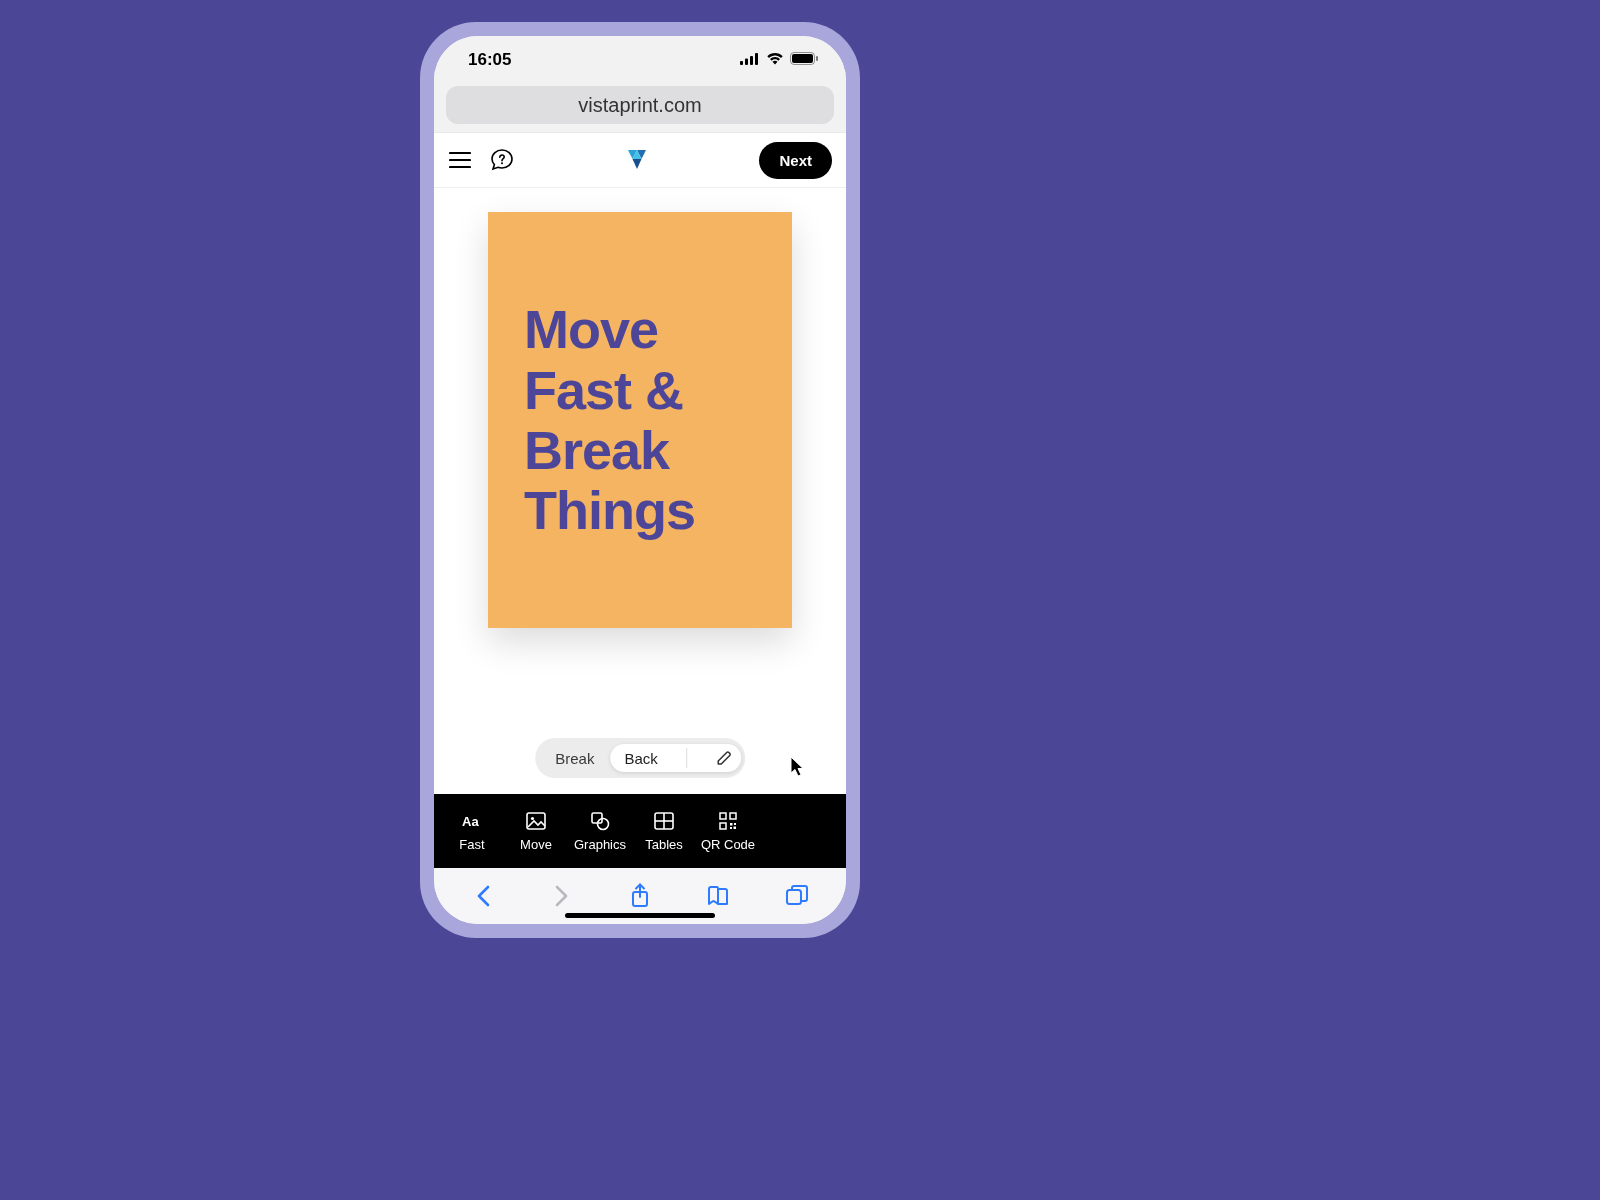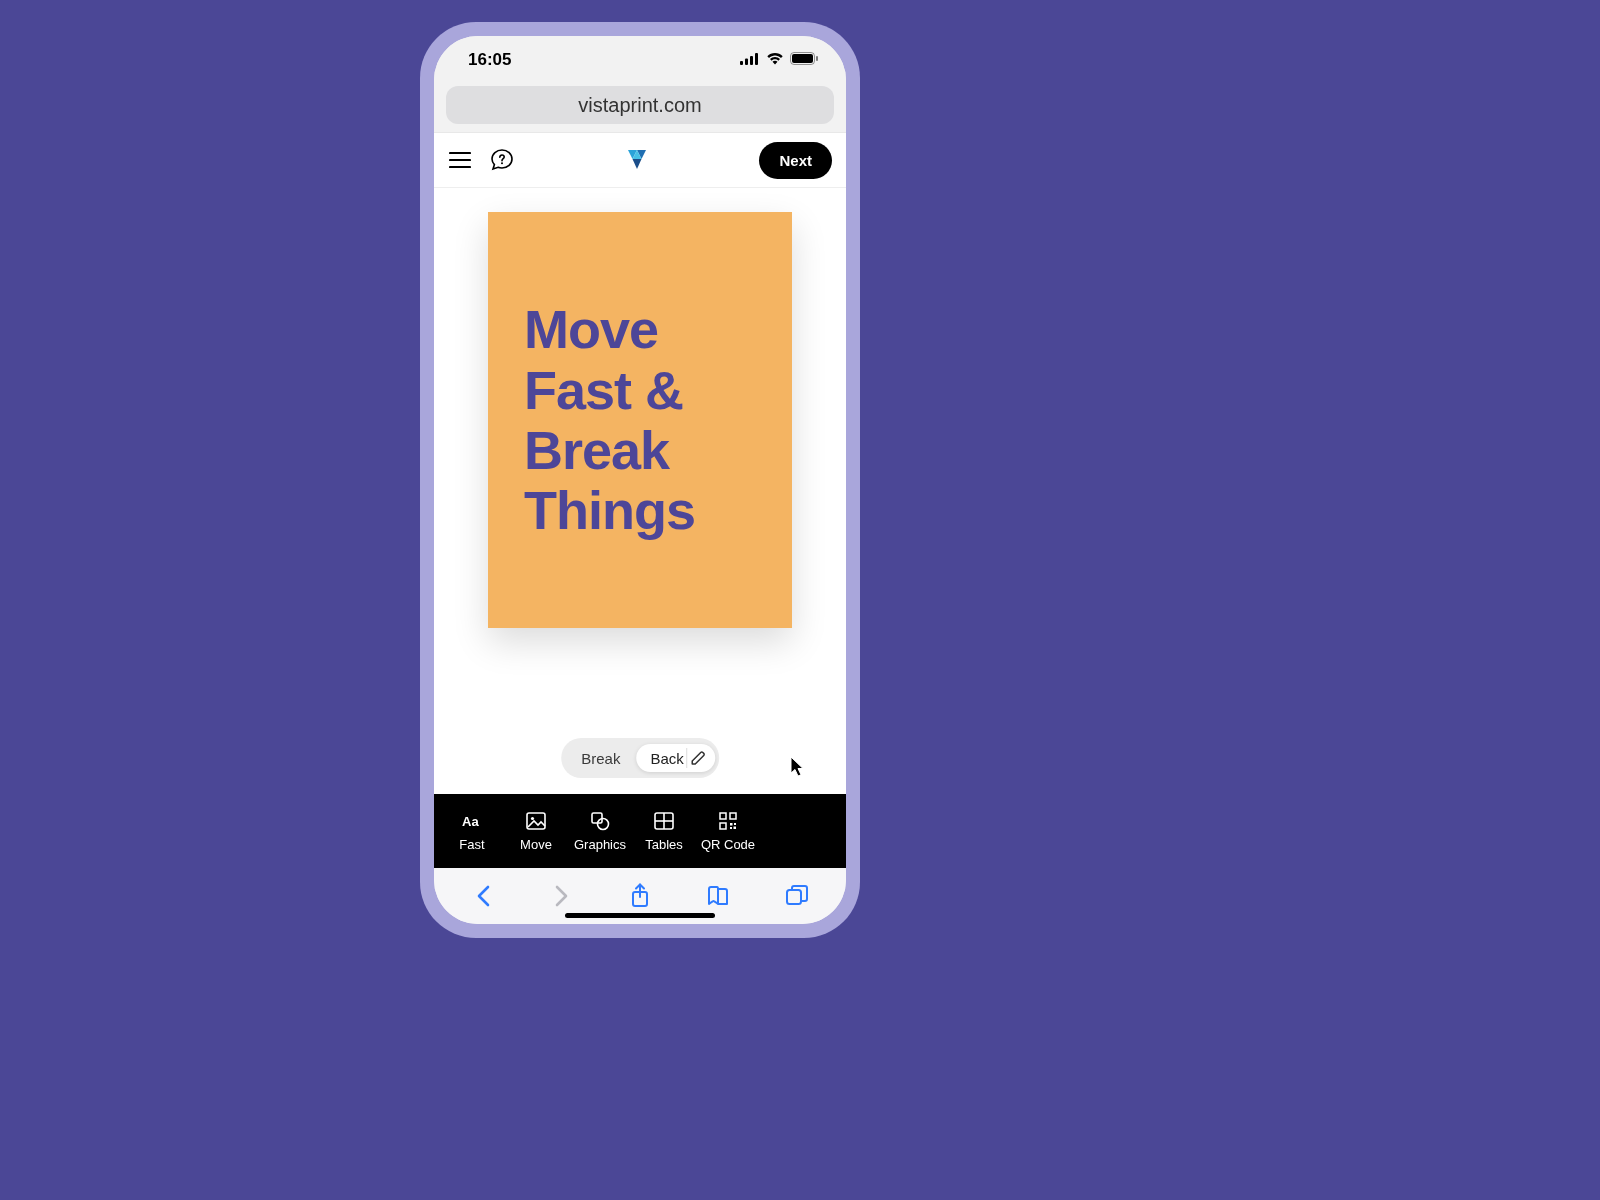--- a/index.html
+++ b/index.html
@@ -135,21 +135,21 @@
     cursor: pointer;
     display:flex; align-items:center;
   }
   .side-toggle-wrap .active-group {
     background: #fff;
     box-shadow: 0 1px 4px rgba(0,0,0,0.12);
     display: flex;
     align-items: center;
     border-radius: 999px;
     padding: 4px 8px 4px 14px;
-    gap: 2px;
+    gap: 28px;
   }
   .divider { width:1px; height:20px; background:#ddd; }
   .edit-icon { width:18px; height:18px; display:flex; align-items:center; justify-content:center; }
   
   .toolbar {
     background: #000;
     color: #fff;
     height: 74px;
     display: flex;
     align-items: center;

